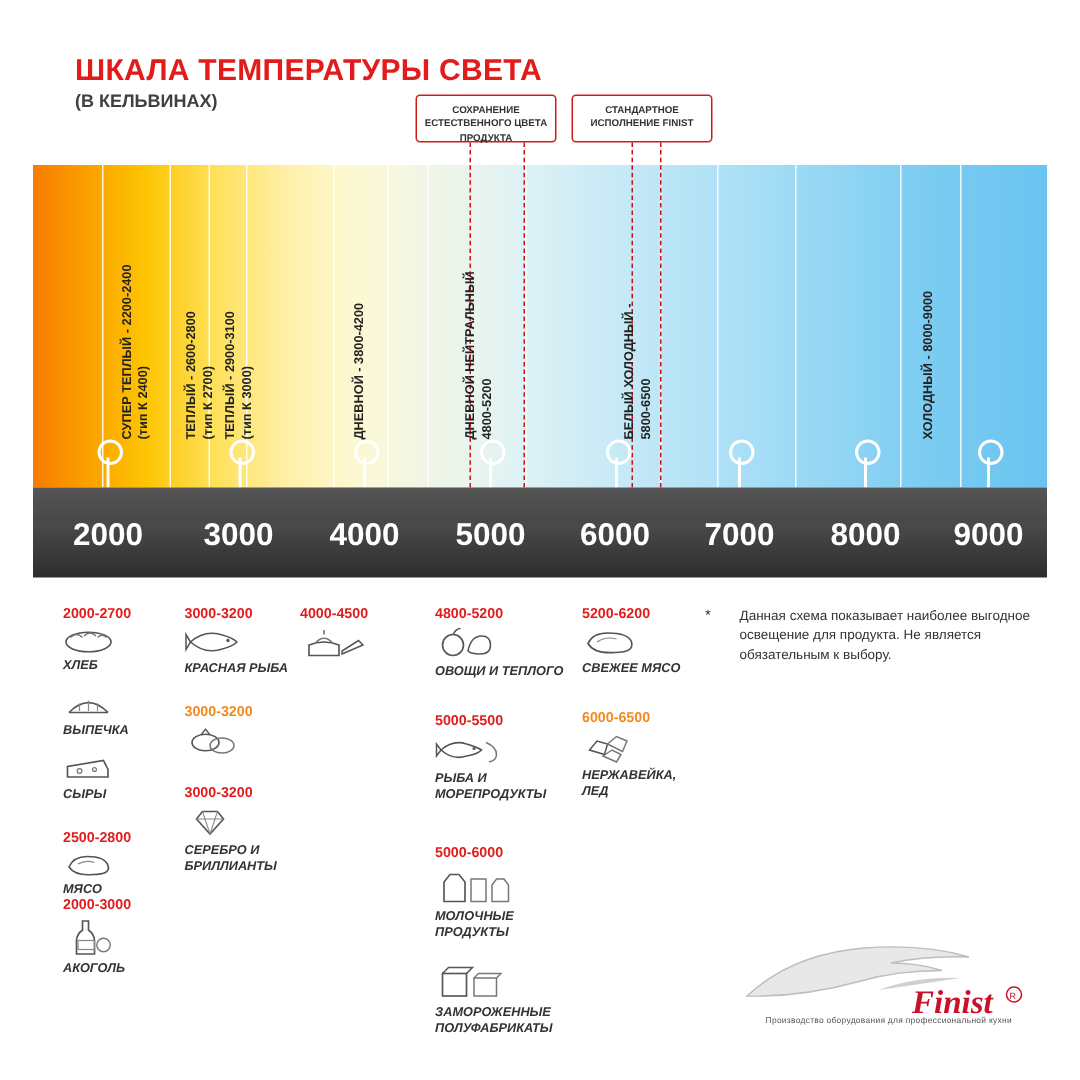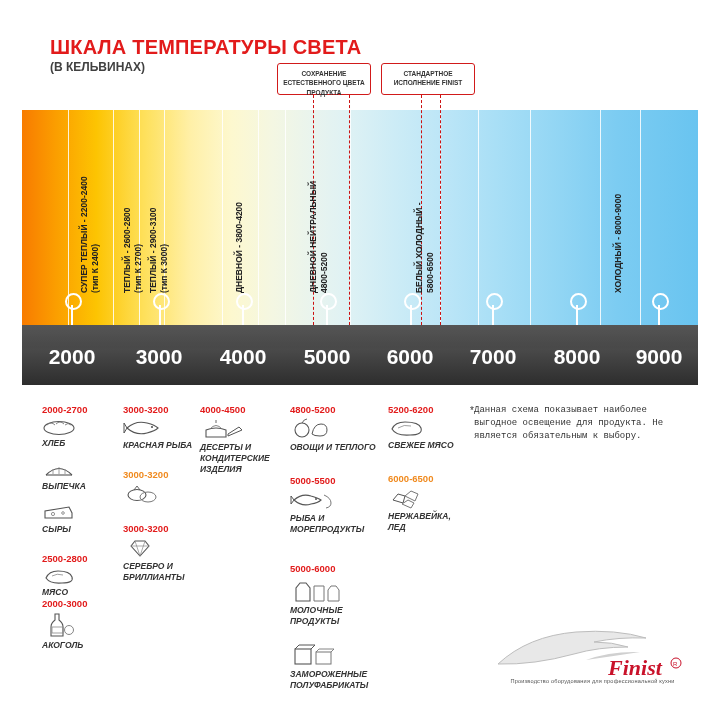--- a/index.html
+++ b/index.html
@@ -99,21 +99,21 @@
   .rng{font-size:9.5px;font-weight:bold;color:#e21b1b;margin-bottom:3px;}
   .rng.or{color:#f08a1e;}
   .nm{font-size:8.5px;font-weight:bold;color:#333;line-height:1.3;font-style:italic;}
   .ico{display:block;margin:3px 0 2px 0;}
 
   .note{
     position:absolute;left:470px;top:404px;width:225px;
     font-size:9px;color:#333;line-height:1.45;
   }
   .note .star{position:absolute;left:0;top:0;font-size:10px;}
-  .note .txt{margin-left:4px;display:block;font-family:Liberation Mono, monospace;}
+  .note .txt{margin-left:23px;display:block;}
 
   .logo{
     position:absolute;left:490px;top:620px;width:200px;height:70px;
   }
   .logo-caption{
     position:absolute;left:490px;top:678px;width:205px;
     font-size:5.6px;color:#555;text-align:center;letter-spacing:0.2px;
   }
 </style>
 </head>
@@ -265,21 +265,20 @@
 </div>
 
 <div class="col" style="left:200px;top:404px;width:82px">
   <div class="rng">4000-4500</div>
   <svg class="ico" width="44" height="22" viewBox="0 0 44 22">
     <path d="M6 19 h20 v-7 q-10 -4 -20 0 Z" fill="none" stroke="#555" stroke-width="1.1"></path>
     <path d="M10 11 q6 -7 12 0" fill="none" stroke="#777" stroke-width="0.9"></path>
     <path d="M16 5 v-3" stroke="#555" stroke-width="0.9"></path>
     <path d="M28 18 l14 -6 l-3 -3 l-11 7 Z" fill="none" stroke="#555" stroke-width="1"></path>
   </svg>
-  <div class="nm">ДЕСЕРТЫ И КОНДИТЕРСКИЕ ИЗДЕЛИЯ</div>
 </div>
 
 <div class="col" style="left:290px;top:404px;width:86px">
   <div class="rng">4800-5200</div>
   <svg class="ico" width="44" height="22" viewBox="0 0 44 22">
     <circle cx="12" cy="12" r="7" fill="none" stroke="#555" stroke-width="1.1"></circle>
     <path d="M12 5 q2 -4 5 -4" fill="none" stroke="#555" stroke-width="0.9"></path>
     <path d="M22 16 q2 -10 9 -10 q6 0 6 6 q0 6 -7 6 q-6 0 -8 -2 Z" fill="none" stroke="#555" stroke-width="1"></path>
   </svg>
   <div class="nm">ОВОЩИ И ТЕПЛОГО</div>

